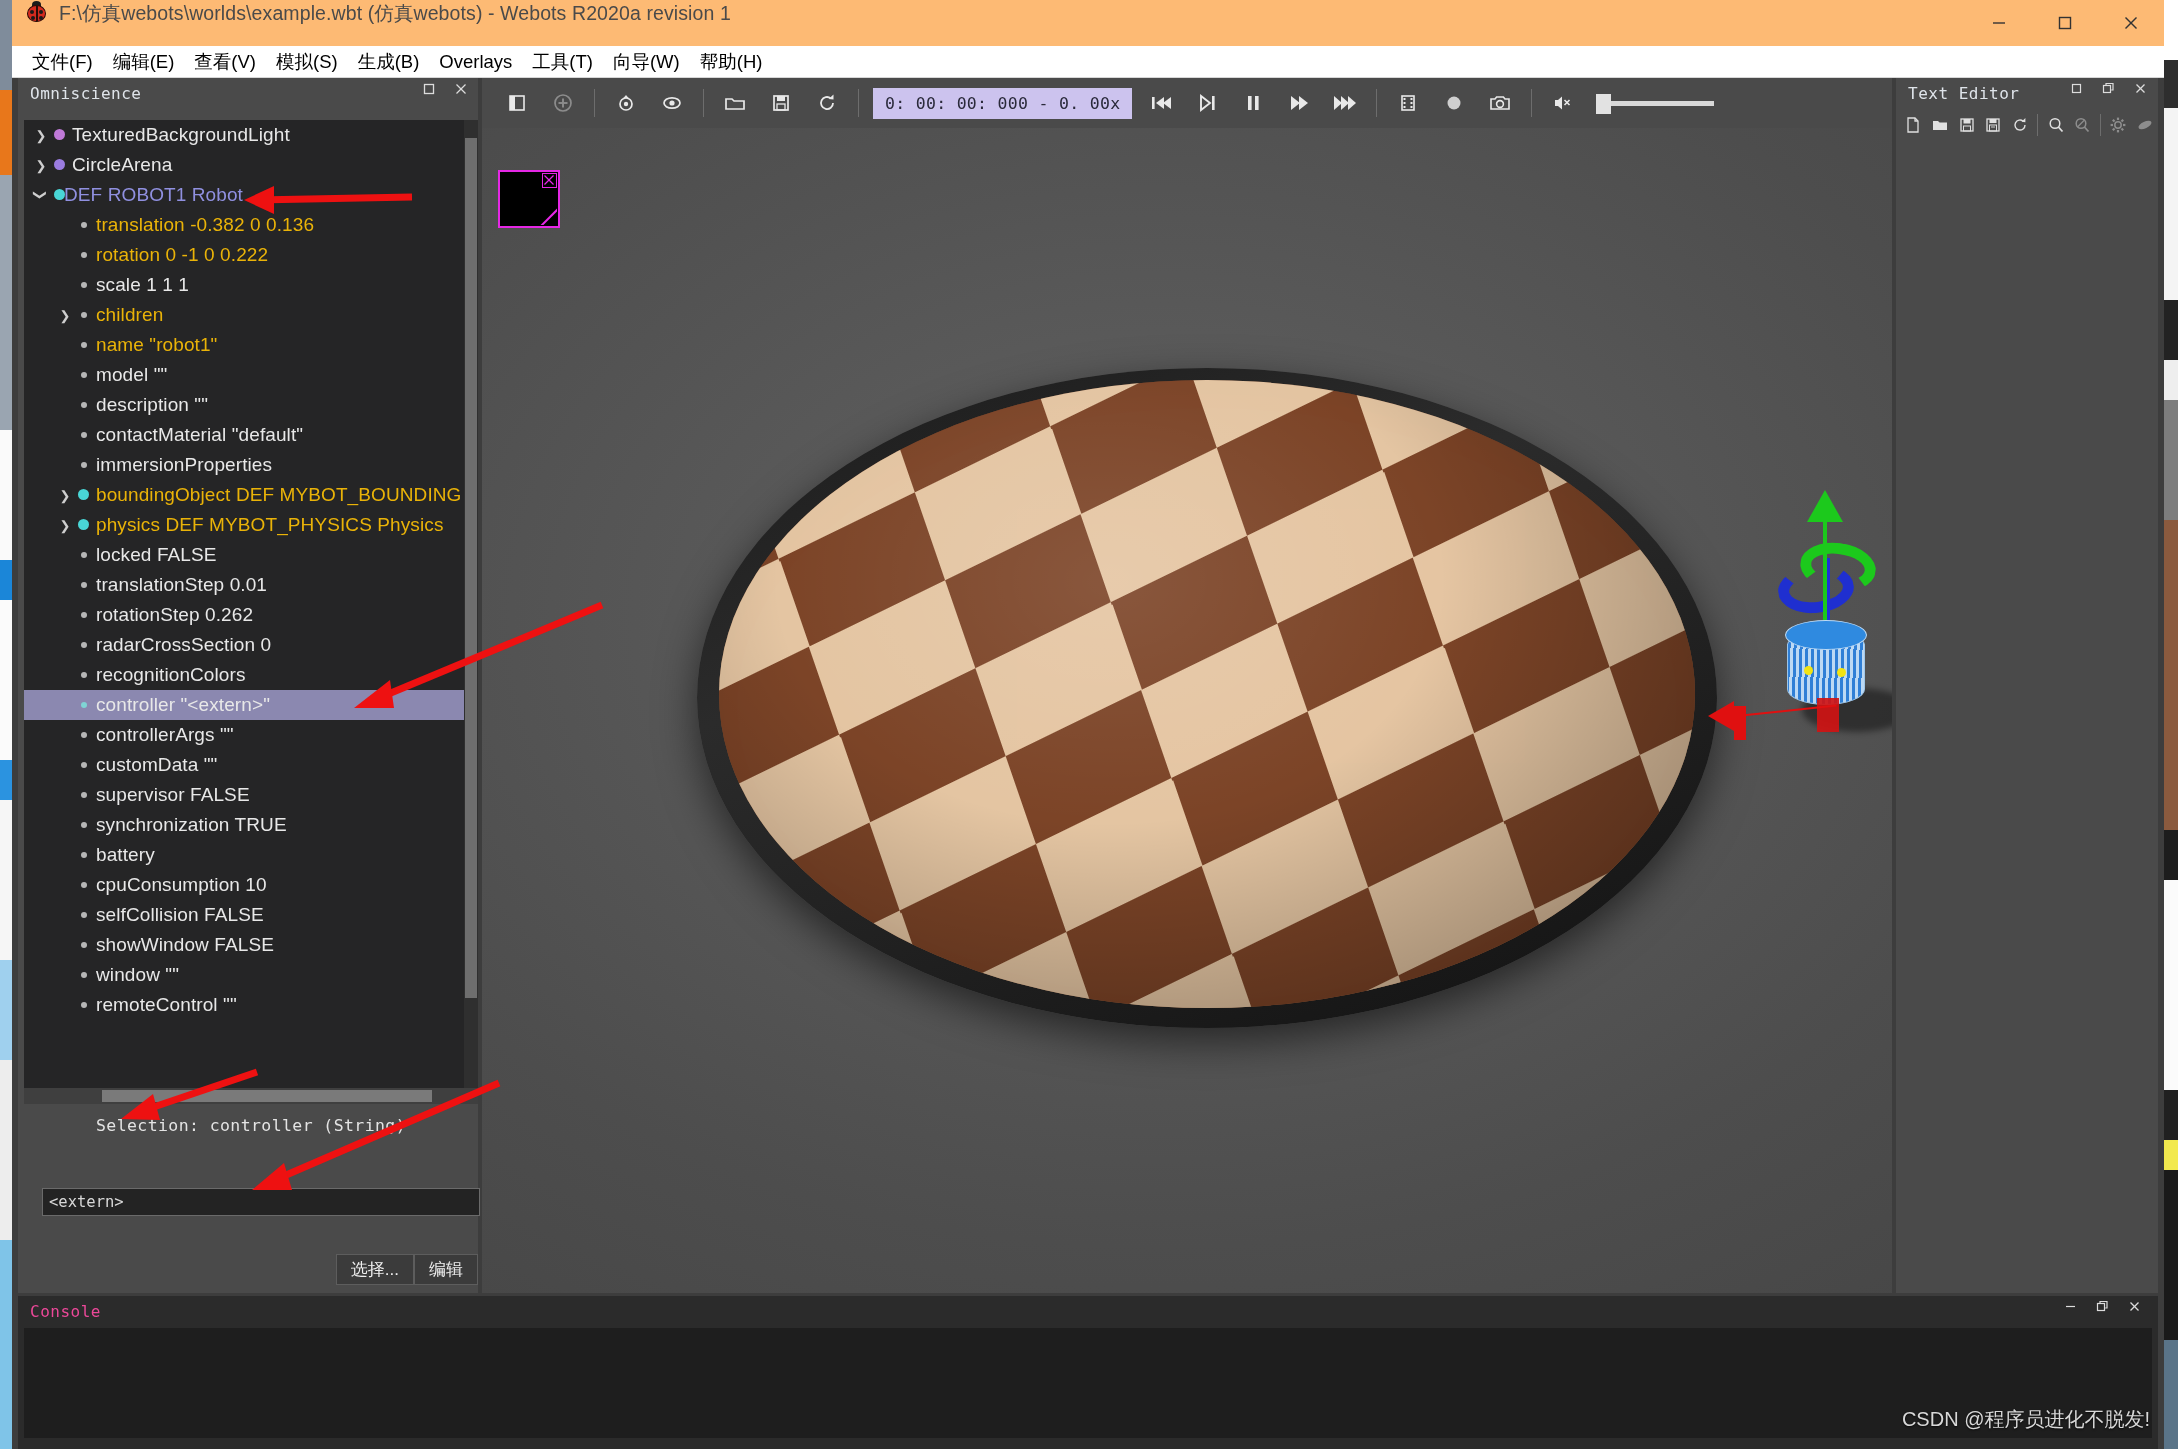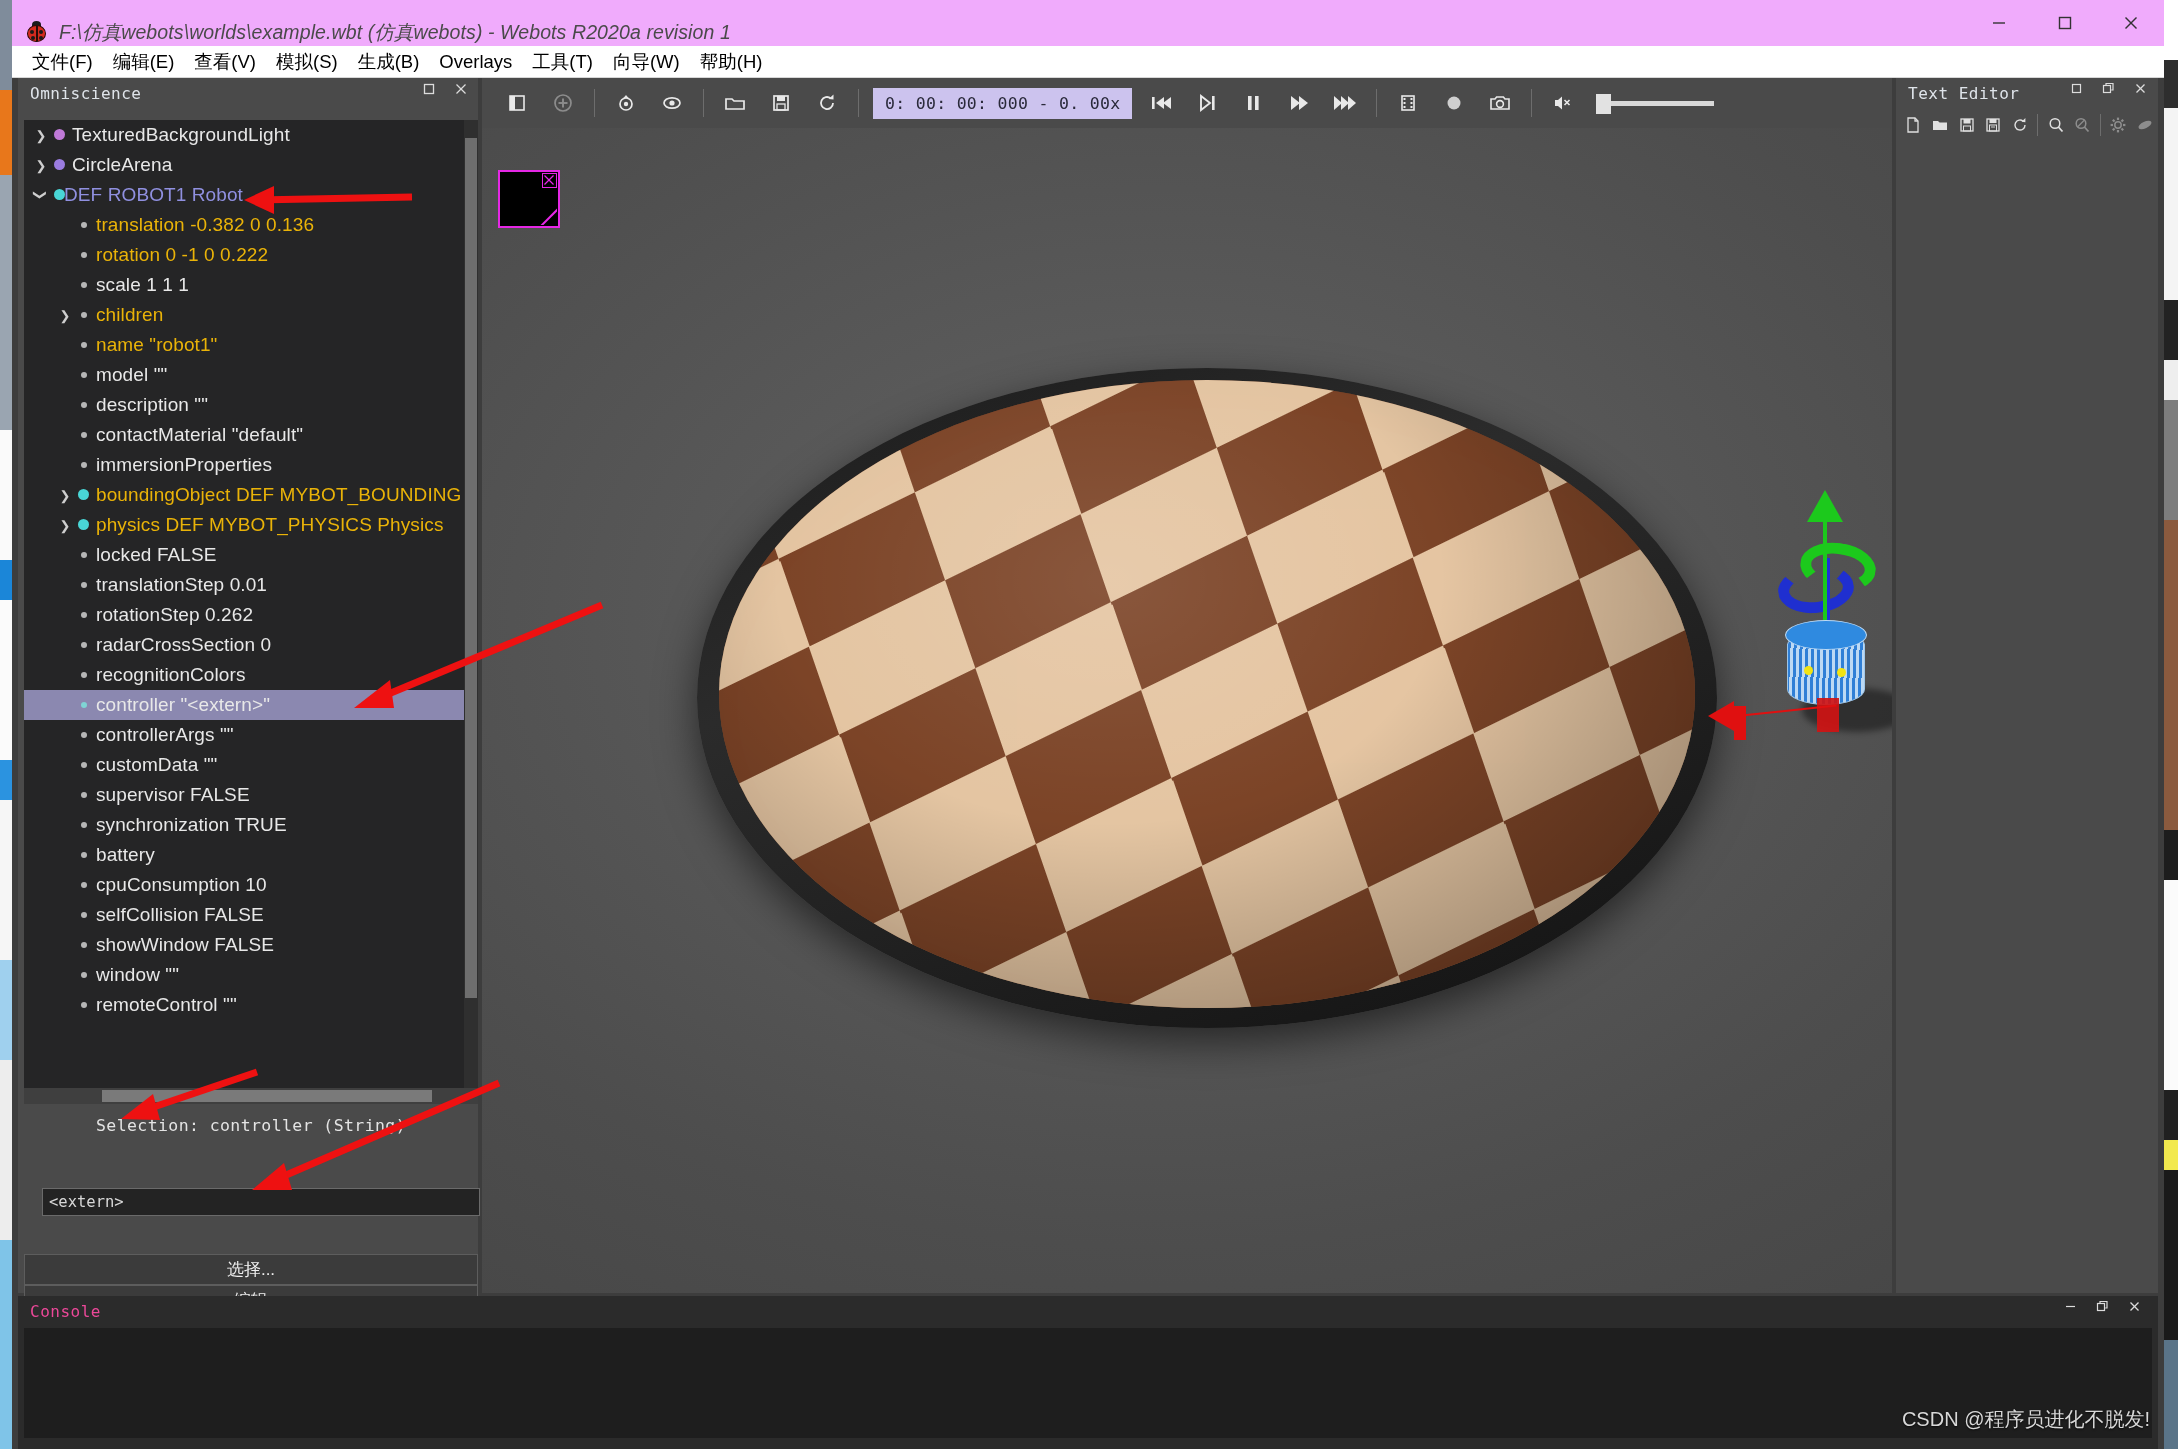--- a/index.html
+++ b/index.html
@@ -48,22 +48,22 @@
   
   #app-window {
     position: absolute; left: 12px; top: 0;
     width: 2152px; height: 1449px;
     background: #2b2b2b;
   }
 
   
   #titlebar {
     position: relative;
-    height: 46px; background: #f0abfc;
-    display: flex; align-items: flex-end; font-style: italic;
+    height: 46px; background: #fdba74;
+    display: flex; align-items: flex-start;
   }
   #title-icon {
     width: 26px; height: 26px; margin-left: 12px; margin-right: 9px;
     position: relative;
   }
   .ladybug-body {
     position: absolute; left: 3px; top: 5px; width: 19px; height: 17px;
     background: #d42a1e; border-radius: 50% 50% 48% 48%;
     border: 1.5px solid #2a0b07;
   }
@@ -178,21 +178,21 @@
     font-size: 16.5px; color: #e4e4e4; letter-spacing: 0.4px;
   }
   #field-input {
     position: absolute; left: 18px; top: 82px; width: 438px; height: 28px;
     background: #232323; border: 1px solid #6a6a6a;
     color: #d8d8d8; font-family: "DejaVu Sans Mono", monospace; font-size: 15.5px;
     padding: 0 6px;
   }
   #field-buttons {
     position: absolute; left: 0; top: 148px; width: 454px;
-    display: flex; justify-content: flex-end;  flex-direction: column;
+    display: flex; justify-content: flex-end; 
   }
   .field-btn {
     background: #3b3b3b; border: 1px solid #5d5d5d; color: #efefef;
     font-size: 17px; padding: 3px 14px; font-family: "Liberation Sans", sans-serif;
     min-width: 56px; text-align: center;
   }
 
   
   #center {
     position: absolute; left: 470px; top: 0; width: 1410px; height: 1215px;

